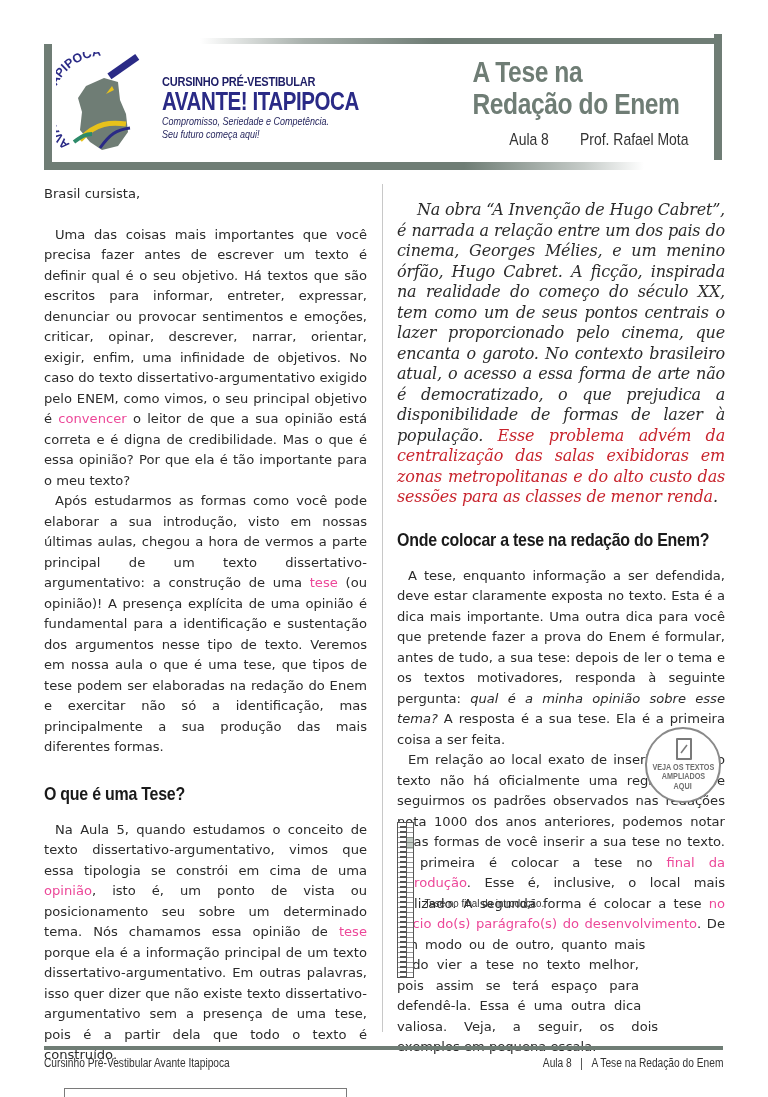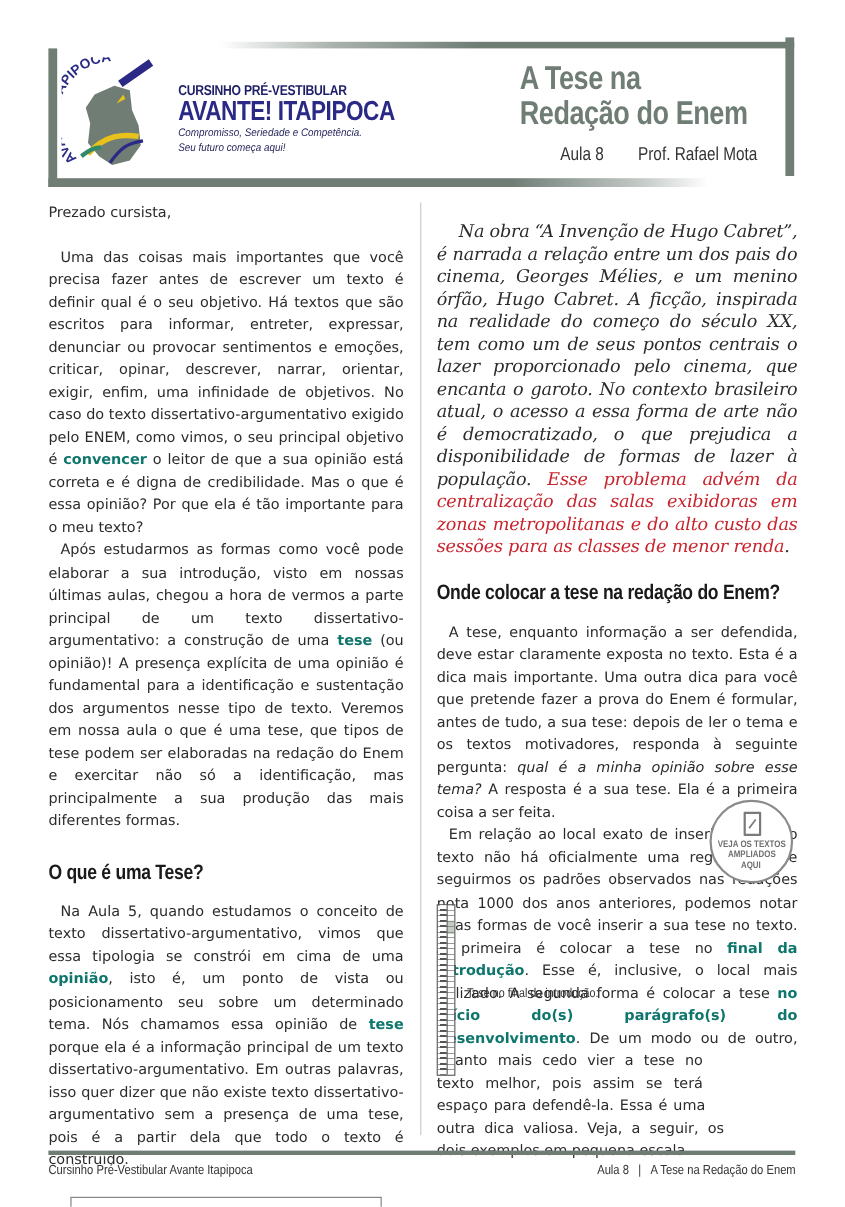--- a/index.html
+++ b/index.html
@@ -26,21 +26,21 @@
   .title-meta span + span { margin-left: 38px; }
 
   
   .col { position: absolute; top: 184px; font-size: 13.1px; line-height: 20.5px; color: #2b2b2b; text-align: justify; }
   .col-left { left: 44px; width: 323px; }
   .col-right { left: 397px; width: 328px; }
   .divider { position: absolute; left: 382px; top: 184px; width: 1px; height: 848px; background: #c8c8c8; }
   .col p { margin: 0; }
   .indent { text-indent: 11px; }
   .gap { height: 20px; }
-  .col b { font-weight: bold; color: #0f766e; }
+  .col b { font-weight: normal; color: #ec4899; }
 
   h2 { font-family: "Liberation Sans", sans-serif; font-weight: bold; font-size: 19px; color: #1a1a1a; transform: scaleX(0.84); transform-origin: left; white-space: nowrap; letter-spacing: -0.3px; line-height: 24px; }
 
   .callout { border: 1.5px solid #7a7a7a; margin: 22px 20px 0 20px; height: 66px; display: flex; flex-direction: column; justify-content: center; align-items: center; }
 
   .example { font-family: "DejaVu Serif", serif; font-style: italic; font-size: 16px; line-height: 20.5px; color: #2b2b2b; text-indent: 20px; letter-spacing: -0.2px; }
   .example .red { color: #c8232c; }
   .question { font-style: italic; }
 
   .veja-wrap { position: relative; }
@@ -93,21 +93,21 @@
 
 <div class="title-block">
   <div class="title-line">A Tese na</div>
   <div class="title-line">Redação do Enem</div>
 </div>
 <div class="title-meta">
   <span>Aula 8</span><span>Prof. Rafael Mota</span>
 </div>
 
 <div class="col col-left">
-  <p>Prezado cursista,</p>
+  <p>Brasil cursista,</p>
   <div class="gap"></div>
   <p class="indent"><span>Uma das coisas mais importantes que você precisa fazer antes de escrever um texto é definir qual é o seu objetivo. Há textos que são escritos para informar, entreter, expressar, denunciar ou provocar sentimentos e emoções, criticar, opinar, descrever, narrar, orientar, exigir, enfim, uma infinidade de objetivos. No caso do texto dissertativo-argumentativo exigido pelo ENEM, como vimos, o seu principal objetivo é </span><b>convencer</b><span> o leitor de que a sua opinião está correta e é digna de credibilidade. Mas o que é essa opinião? Por que ela é tão importante para o meu texto?</span></p>
   <p class="indent"><span>Após estudarmos as formas como você pode elaborar a sua introdução, visto em nossas últimas aulas, chegou a hora de vermos a parte principal de um texto dissertativo-argumentativo: a construção de uma </span><b>tese</b><span> (ou opinião)! A presença explícita de uma opinião é fundamental para a identificação e sustentação dos argumentos nesse tipo de texto. Veremos em nossa aula o que é uma tese, que tipos de tese podem ser elaboradas na redação do Enem e exercitar não só a identificação, mas principalmente a sua produção das mais diferentes formas.</span></p>
   <div class="gap" style="height:24px"></div>
   <h2>O que é uma Tese?</h2>
   <div class="gap" style="height:14px"></div>
   <p class="indent"><span>Na Aula 5, quando estudamos o conceito de texto dissertativo-argumentativo, vimos que essa tipologia se constrói em cima de uma </span><b>opinião</b><span>, isto é, um ponto de vista ou posicionamento seu sobre um determinado tema. Nós chamamos essa opinião de </span><b>tese</b><span> porque ela é a informação principal de um texto dissertativo-argumentativo. Em outras palavras, isso quer dizer que não existe texto dissertativo-argumentativo sem a presença de uma tese, pois é a partir dela que todo o texto é construído.</span></p>
 
   <div class="callout">
     

